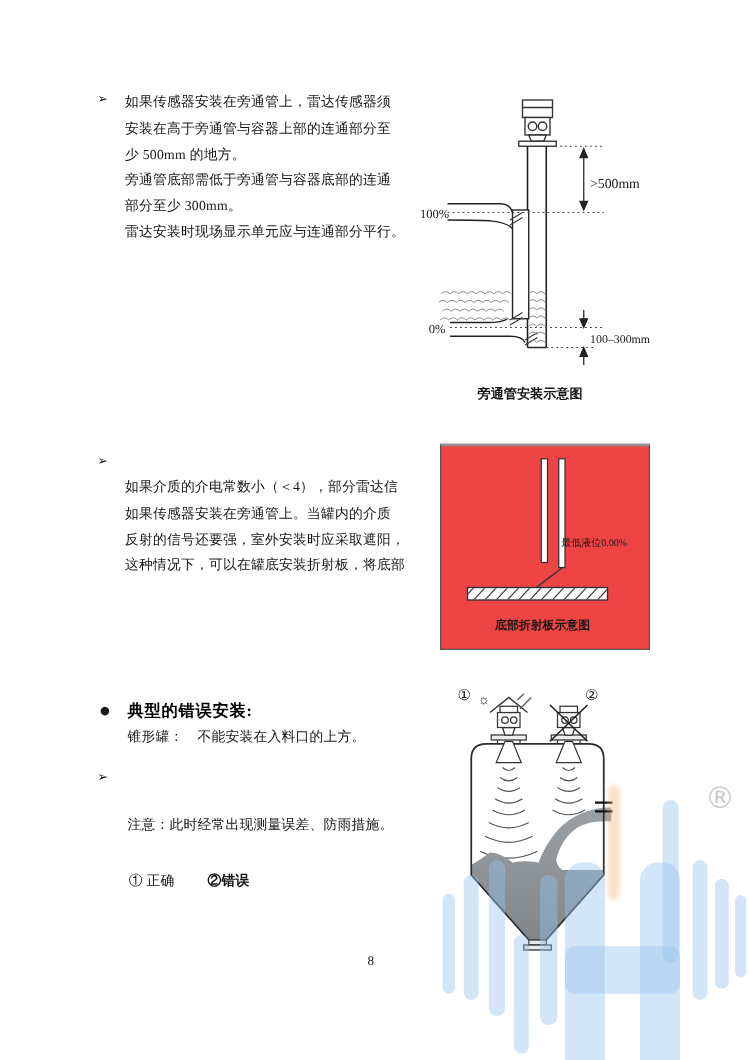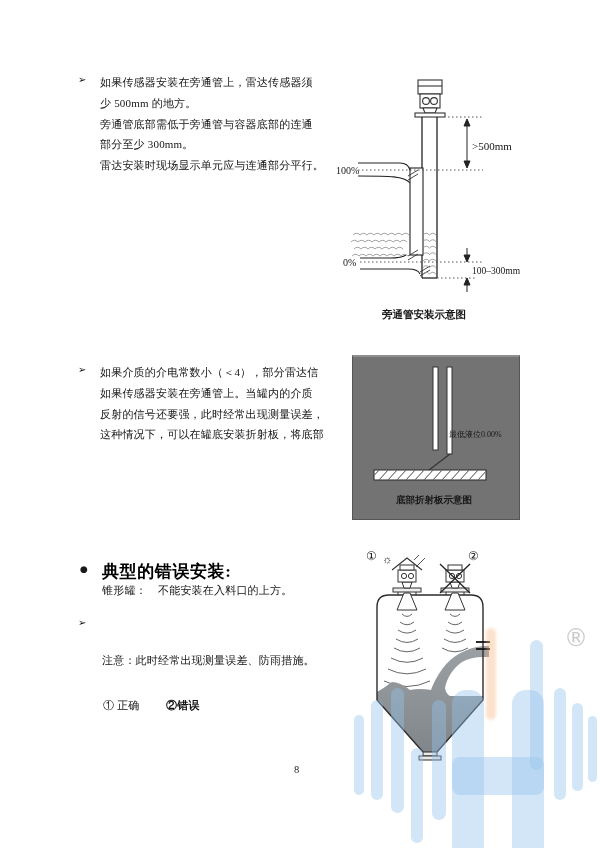--- a/index.html
+++ b/index.html
@@ -1,35 +1,36 @@
 <!DOCTYPE html>
 <html><head>
 <meta charset="utf-8">
 <style>
   html,body{margin:0;padding:0;}
   body{width:600px;height:848px;background:#ffffff;position:relative;overflow:hidden;
        font-family:"Liberation Serif","DejaVu Serif",serif;color:#1a1a1a;}
   .abs{position:absolute;}
   .txt{font-size:11px;line-height:20.8px;letter-spacing:.2px;color:#141414;}
   .marker{font-size:10px;color:#111;font-family:"DejaVu Sans",sans-serif;}
-  .heading{font-size:17px;font-weight:bold;letter-spacing:.6px;color:#000;}
+  .heading{font-size:13px;font-weight:bold;letter-spacing:.6px;color:#000;}
   .bullet-dot{font-size:9px;font-family:"DejaVu Sans",sans-serif;}
   .pagenum{font-size:10.5px;color:#222;}
   svg text{font-family:"Liberation Serif","DejaVu Serif",serif;fill:#161616;}
   .wm-bar{position:absolute;background:rgba(150,195,235,.42);border-radius:10px;}
   .wm-orange{position:absolute;background:rgba(246,178,122,.38);border-radius:6px;filter:blur(1.5px);}
   .wm{pointer-events:none;}
   .reg{font-family:"DejaVu Sans",sans-serif;font-size:24px;color:#cbcbcb;}
 </style>
 </head>
 <body>
 
 <div class="abs marker" style="left:78px;top:74px;">➢</div>
 <div class="abs" style="left:100px;top:72px;width:224px;">
   <div class="txt">如果传感器安装在旁通管上，雷达传感器须</div>
+  <div class="txt">安装在高于旁通管与容器上部的连通部分至</div>
   <div class="txt">少 500mm 的地方。</div>
   <div class="txt">旁通管底部需低于旁通管与容器底部的连通</div>
   <div class="txt">部分至少 300mm。</div>
   <div class="txt">雷达安装时现场显示单元应与连通部分平行。</div>
 </div>
 
 <svg class="abs" style="left:330px;top:50px;" width="245" height="275" viewBox="0 0 245 275">
 
   <g stroke="#333" fill="#fff" stroke-width="1.1">
     <rect x="88" y="30" width="24" height="14"></rect>
@@ -94,28 +95,28 @@
   </g>
 
   <text x="6" y="124" font-size="10">100%</text>
   <text x="13" y="216" font-size="10">0%</text>
   <text x="142" y="100" font-size="11">&gt;500mm</text>
   <text x="142" y="224" font-size="9.5">100–300mm</text>
   <text x="52" y="268" font-size="10.5" font-weight="600">旁通管安装示意图</text>
 </svg>
 
 <div class="abs marker" style="left:78px;top:364px;">➢</div>
-<div class="abs" style="left:100px;top:362px;width:228px;">
+<div class="abs" style="left:100px;top:380px;width:228px;">
   <div class="txt">如果介质的介电常数小（＜4），部分雷达信</div>
   <div class="txt">如果传感器安装在旁通管上。当罐内的介质</div>
-  <div class="txt">反射的信号还要强，此时经常出现测量误差，</div>
+  <div class="txt">反射的信号还要强，室外安装时应采取遮阳，</div>
   <div class="txt">这种情况下，可以在罐底安装折射板，将底部</div>
 </div>
 
-<div class="abs" style="left:352px;top:355px;width:166px;height:162px;border:1.2px solid #555;border-top:2.5px solid #8f8f8f;background:#737373;">
+<div class="abs" style="left:352px;top:355px;width:166px;height:162px;border:1.2px solid #555;border-top:2.5px solid #8f8f8f;background:#ef4444;">
   <svg width="166" height="160" viewBox="0 0 166 160">
     <defs>
         <clipPath id="plateclip">
           <rect x="21.5" y="113.5" width="111" height="9"></rect>
         </clipPath>
       </defs>
     <g stroke="#333" stroke-width="1" fill="#fff">
       <rect x="80" y="10" width="5" height="83"></rect>
       <rect x="94" y="10" width="5" height="87"></rect>
     </g>

